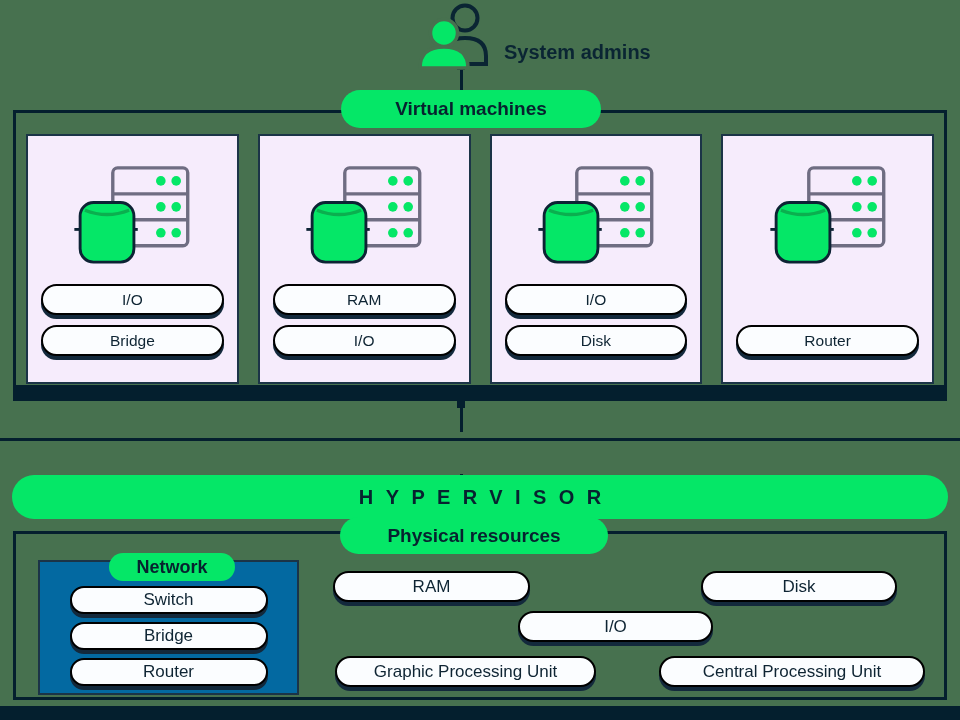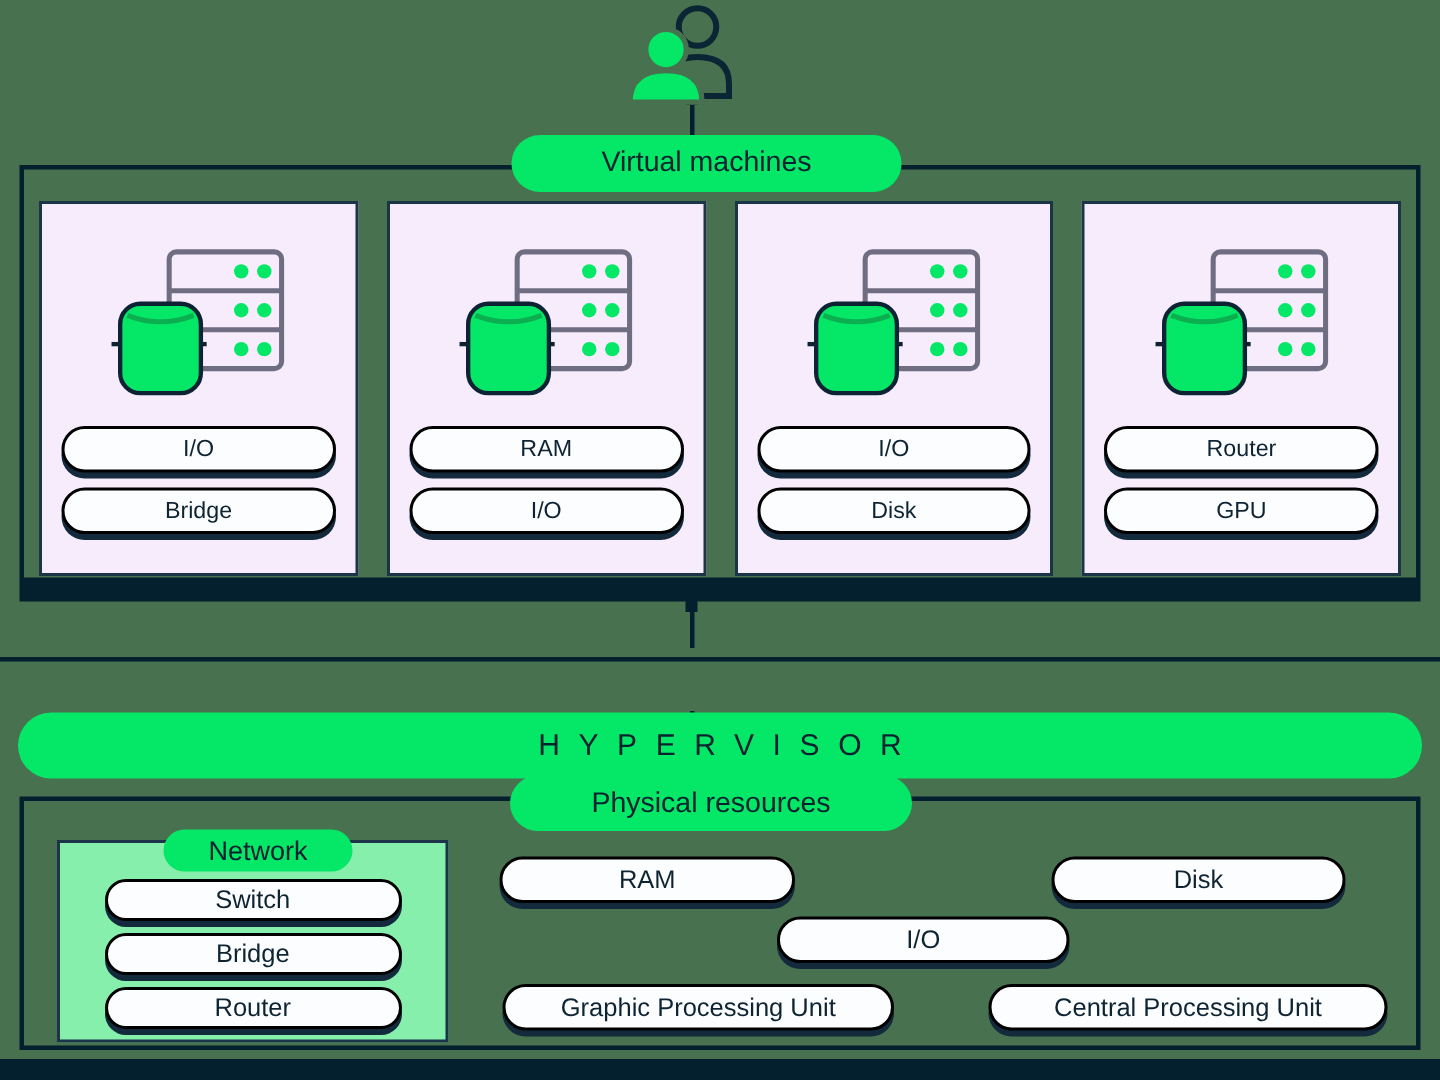--- a/index.html
+++ b/index.html
@@ -6,21 +6,21 @@
   .canvas{
     position:relative;width:960px;height:720px;overflow:hidden;
     background:#47714F;
     font-family:"Liberation Sans", sans-serif;
     color:#0A2430;
   }
   
   .green-pill{
     position:absolute;background:#05E767;color:#07222F;
     display:flex;align-items:center;justify-content:center;
-    font-weight:400;border-radius:22px;z-index:6;
+    font-weight:700;border-radius:22px;z-index:6;
   }
   .white-pill{
     background:#FBFDFF;border:2px solid #000000;border-radius:17px;
     box-shadow:0 4px 0 #13293C;color:#0E2433;
     display:flex;align-items:center;justify-content:center;
     font-size:15.5px;font-weight:500;height:31px;box-sizing:border-box;
   }
   .vline{position:absolute;width:3px;background:#041F2E;left:460px;z-index:1;}
   .sq{position:absolute;width:8px;height:8px;background:#041F2E;left:457px;z-index:1;}
   
@@ -53,21 +53,21 @@
     font-size:20px;letter-spacing:0.62em;padding-left:0.62em;box-sizing:border-box;margin-top:44px;
   }
   
   .phys-label{left:340px;top:517px;width:268px;height:37px;border-radius:19px;font-size:19px;}
   .phys-box{
     position:absolute;left:13px;top:531px;width:934px;height:169px;
     border:3px solid #041F2E;box-sizing:border-box;z-index:2;
   }
   .network-box{
     position:absolute;left:22px;top:26px;width:261px;height:135px;
-    background:#86efac;border:2px solid #1B3447;box-sizing:border-box;
+    background:#0369a1;border:2px solid #1B3447;box-sizing:border-box;
     display:flex;flex-direction:column;align-items:center;gap:8px;padding-top:24px;
   }
   .network-label{
     left:93px;top:19px;width:126px;height:28px;border-radius:14px;font-size:18px;z-index:7;
   }
   .network-box .white-pill{width:198px;height:28px;font-size:17px;}
   .res-pill{position:absolute;font-size:17px;}
   .res-ram{left:317px;top:37px;width:197px;}
   .res-disk{left:685px;top:37px;width:196px;}
   .res-io{left:502px;top:77px;width:195px;}
@@ -84,20 +84,21 @@
     <svg width="92" height="68" viewBox="0 0 92 68">
       <g fill="none" stroke="#0A2533" stroke-width="4">
         <circle cx="57" cy="16" r="12.5"></circle>
         <path d="M36 62 L36 54 Q36 36 57 36 Q78 36 78 54 L78 62 Z"></path>
       </g>
       <g fill="#05E767" stroke="#47714F" stroke-width="3.5">
         <circle cx="36" cy="31" r="13.5"></circle>
         <path d="M12 66 Q12 45 36 45 Q60 45 60 66 Z"></path>
       </g>
     </svg>
+    <span class="admins-label">System admins</span>
   </div>
 
   <div class="sq" style="top:62px"></div>
   <div class="vline" style="top:64px;height:28px"></div>
   <div class="sq" style="top:400px"></div>
   <div class="vline" style="top:401px;height:31px"></div>
   <div class="sq" style="top:476px"></div>
   <div class="vline" style="top:474px;height:44px"></div>
   <div class="hyper-line"></div>
 
@@ -215,21 +216,20 @@
           <g stroke="#0D2334" stroke-width="3">
             <line x1="2" y1="66" x2="10" y2="66"></line>
             <line x1="60" y1="66" x2="68" y2="66"></line>
           </g>
           <rect x="8" y="38" width="56" height="62" rx="14" fill="#05E767" stroke="#0D2334" stroke-width="3"></rect>
           <path d="M13 46 Q36 55 59 46" fill="none" stroke="#0BAF4F" stroke-width="3.5"></path>
         </svg>
       </div>
       <div class="card-pills">
         <div class="white-pill">Router</div>
-        <div class="white-pill">GPU</div>
       </div>
     </div>
 
   </div>
 
   <div class="band"></div>
 
   <div class="green-pill hypervisor-pill">HYPERVISOR</div>
 
   <div class="phys-box">

